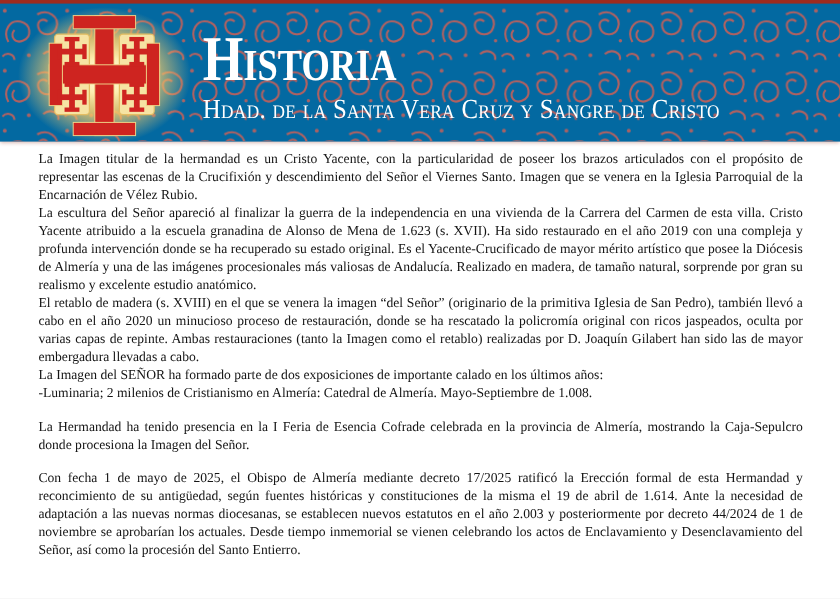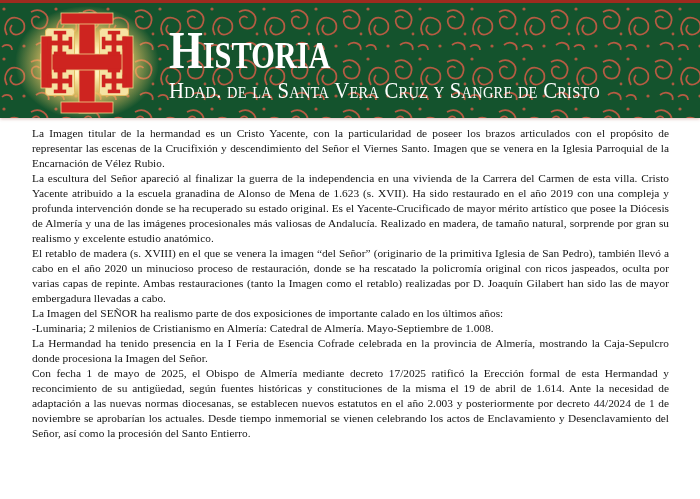--- a/index.html
+++ b/index.html
@@ -10,21 +10,21 @@
     background: #ffffff;
     overflow: hidden;
     font-family: "Liberation Serif", serif;
   }
 
   
   .banner {
     position: absolute;
     left: 0; top: 0;
     width: 700px; height: 118px;
-    background: #14532d;
+    background: #0369a1;
     border-top: 3px solid #9e2b1f;
     box-sizing: border-box;
     box-shadow: 0 1px 3px rgba(150, 60, 45, 0.35);
   }
   .banner-pattern {
     position: absolute;
     left: 0; top: 0;
     width: 100%; height: 100%;
     display: block;
   }
@@ -68,21 +68,21 @@
     left: 32px;
     top: 126px;
     width: 637px;
     color: #141414;
     font-family: "Liberation Serif", serif;
     font-size: 11.35px;
     line-height: 15px;
     text-align: justify;
   }
   .para { margin: 0; }
-  .para.gap { }
+  .para.gap { margin-top: 13px; }
 </style>
 </head>
 <body>
 
 <div class="page">
 
   <header class="banner">
 
     <svg class="banner-pattern" xmlns="http://www.w3.org/2000/svg" width="700" height="115" aria-hidden="true">
       <defs>
@@ -148,20 +148,20 @@
     <div class="header-text">
       <h1 class="title">Historia</h1>
       <div class="subtitle">Hdad. de la Santa Vera Cruz y Sangre de Cristo</div>
     </div>
   </header>
 
   <main class="doc">
     <p class="para">La Imagen titular de la hermandad es un Cristo Yacente, con la particularidad de poseer los brazos articulados con el propósito de representar las escenas de la Crucifixión y descendimiento del Señor el Viernes Santo. Imagen que se venera en la Iglesia Parroquial de la Encarnación de Vélez Rubio.</p>
     <p class="para">La escultura del Señor apareció al finalizar la guerra de la independencia en una vivienda de la Carrera del Carmen de esta villa. Cristo Yacente atribuido a la escuela granadina de Alonso de Mena de 1.623 (s. XVII). Ha sido restaurado en el año 2019 con una compleja y profunda intervención donde se ha recuperado su estado original. Es el Yacente-Crucificado de mayor mérito artístico que posee la Diócesis de Almería y una de las imágenes procesionales más valiosas de Andalucía. Realizado en madera, de tamaño natural, sorprende por gran su realismo y excelente estudio anatómico.</p>
     <p class="para">El retablo de madera (s. XVIII) en el que se venera la imagen “del Señor” (originario de la primitiva Iglesia de San Pedro), también llevó a cabo en el año 2020 un minucioso proceso de restauración, donde se ha rescatado la policromía original con ricos jaspeados, oculta por varias capas de repinte. Ambas restauraciones (tanto la Imagen como el retablo) realizadas por D. Joaquín Gilabert han sido las de mayor embergadura llevadas a cabo.</p>
-    <p class="para">La Imagen del SEÑOR ha realismo parte de dos exposiciones de importante calado en los últimos años:</p>
+    <p class="para">La Imagen del SEÑOR ha formado parte de dos exposiciones de importante calado en los últimos años:</p>
     <p class="para">-Luminaria; 2 milenios de Cristianismo en Almería: Catedral de Almería. Mayo-Septiembre de 1.008.</p>
     <p class="para gap">La Hermandad ha tenido presencia en la I Feria de Esencia Cofrade celebrada en la provincia de Almería, mostrando la Caja-Sepulcro donde procesiona la Imagen del Señor.</p>
     <p class="para gap">Con fecha 1 de mayo de 2025, el Obispo de Almería mediante decreto 17/2025 ratificó la Erección formal de esta Hermandad y reconcimiento de su antigüedad, según fuentes históricas y constituciones de la misma el 19 de abril de 1.614. Ante la necesidad de adaptación a las nuevas normas diocesanas, se establecen nuevos estatutos en el año 2.003 y posteriormente por decreto 44/2024 de 1 de noviembre se aprobarían los actuales. Desde tiempo inmemorial se vienen celebrando los actos de Enclavamiento y Desenclavamiento del Señor, así como la procesión del Santo Entierro.</p>
 
   </main>
 
 </div>
 
 </body></html>

